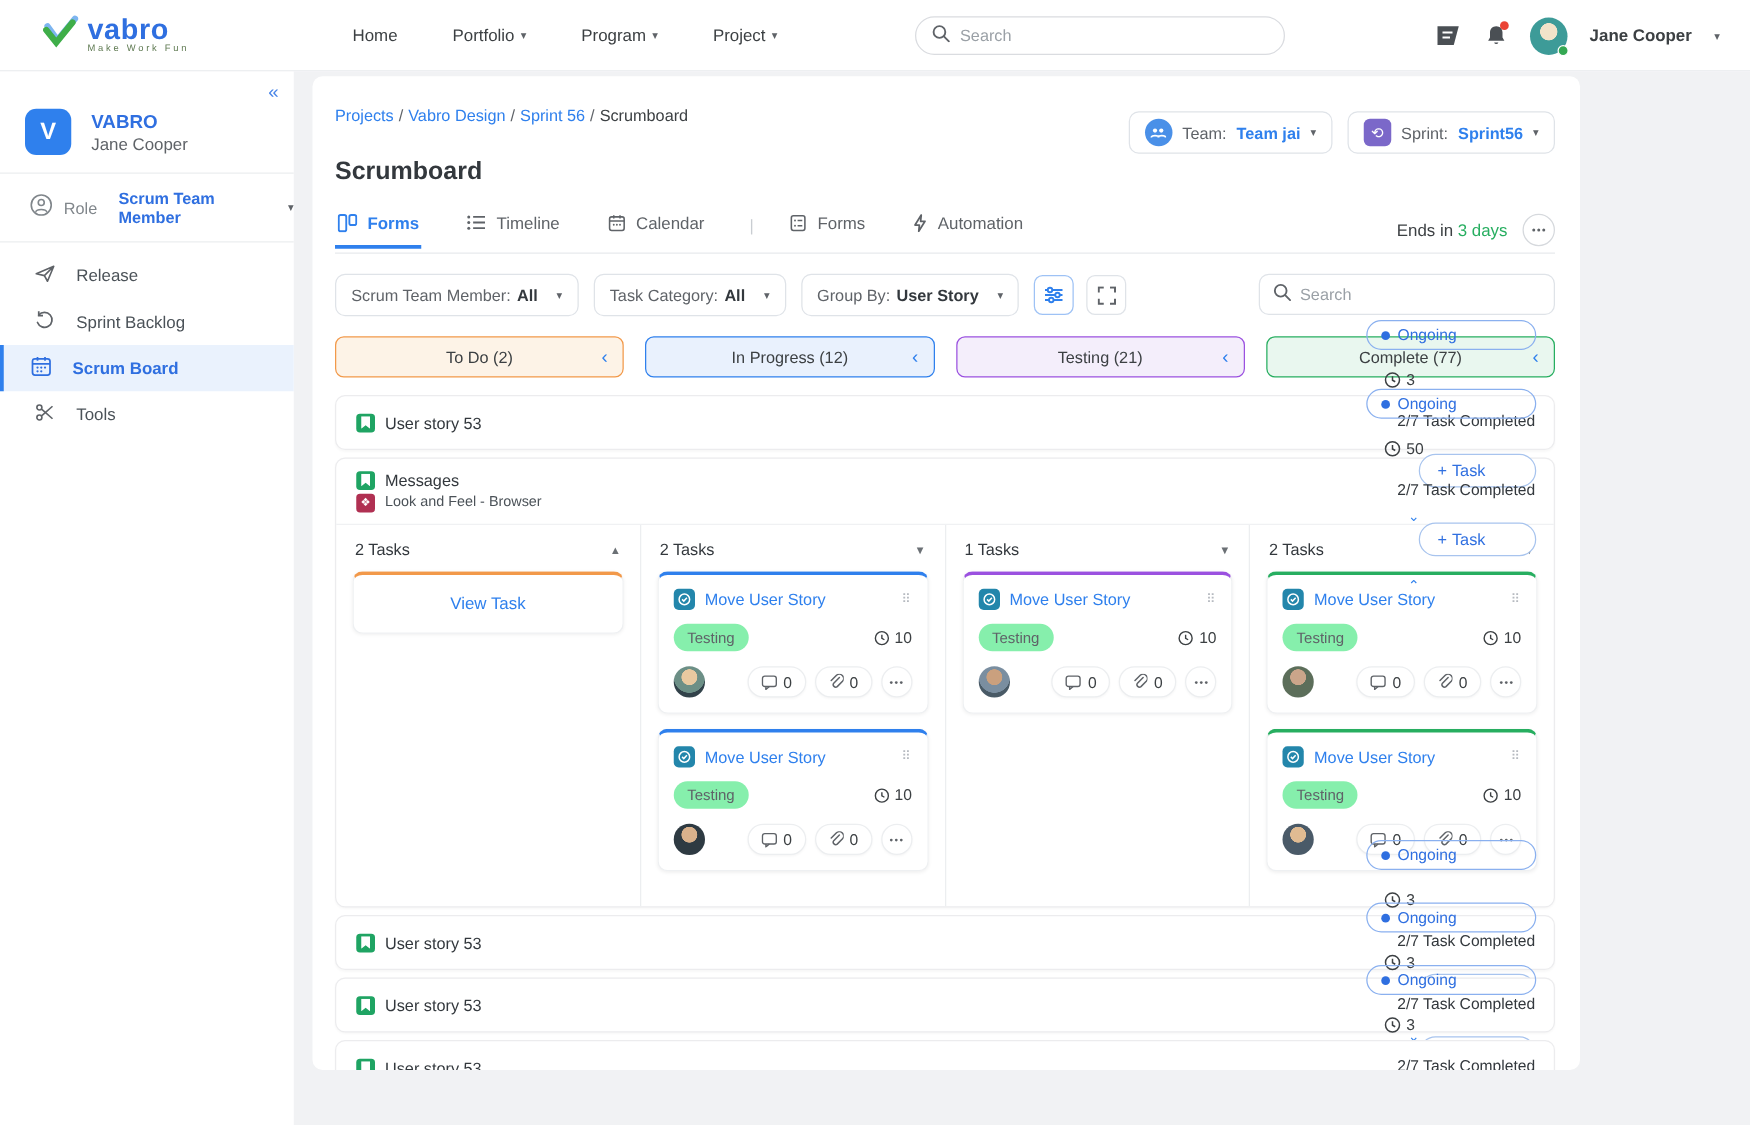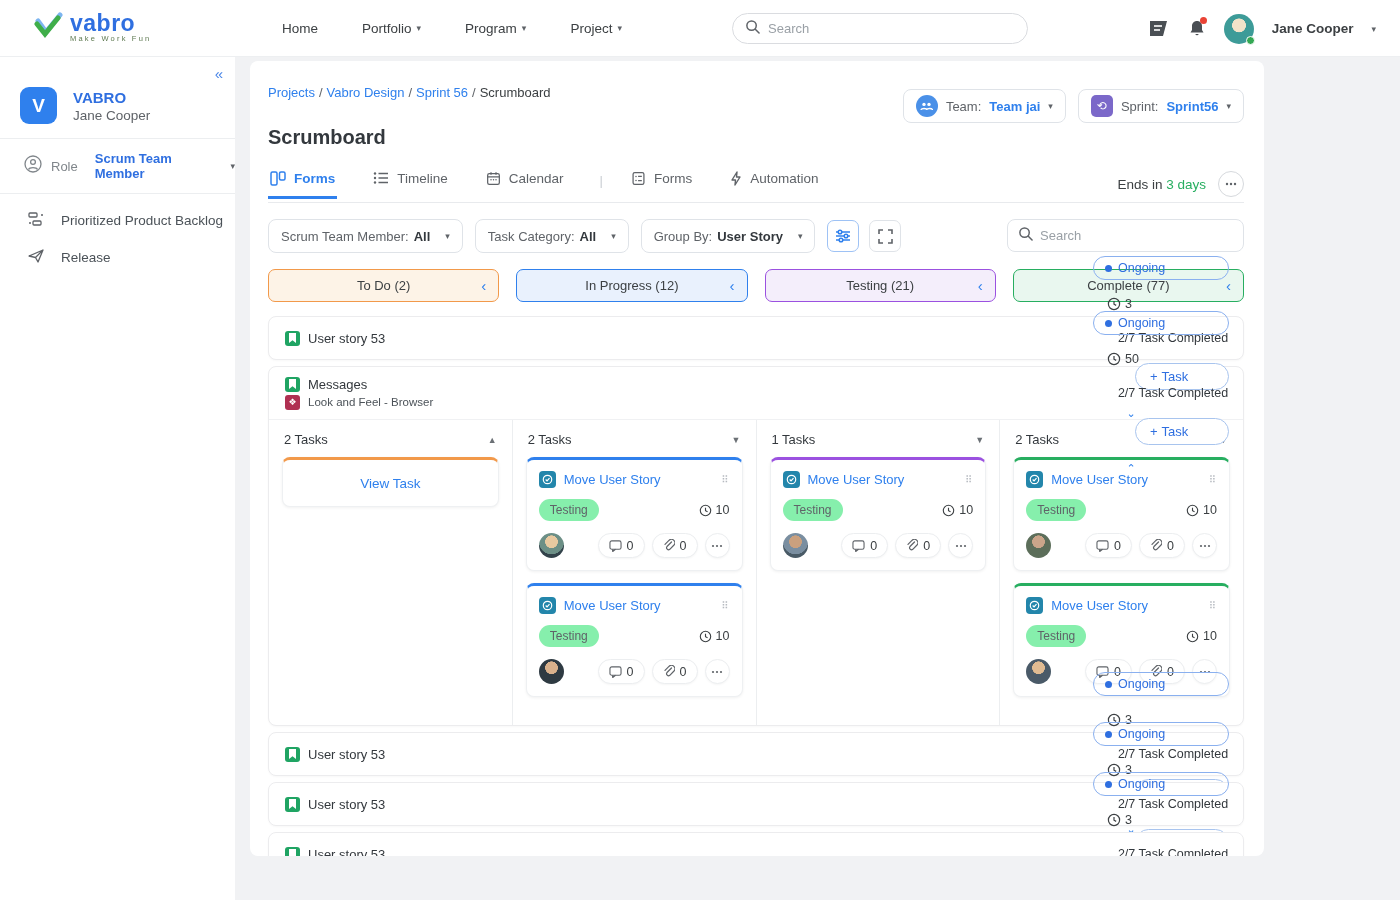--- a/index.html
+++ b/index.html
@@ -228,31 +228,53 @@
           <path d="M4.5 14.5 c1-2.6 8-2.6 9 0" fill="none" stroke="#80868b" stroke-width="1.3"></path>
         </svg>
     </span>
     <span class="role-label">Role</span>
     <span class="role-value">Scrum Team Member</span>
     <span class="caret">▾</span>
   </div>
   <div class="menu">
     <div class="menu-item">
       <span><svg width="18" height="18" viewBox="0 0 18 18">
-            <rect x="2" y="3" width="8" height="4" rx="1" fill="none" stroke="#5f6368" stroke-width="1.3"></rect>
-            <rect x="6" y="11" width="8" height="4" rx="1" fill="none" stroke="#5f6368" stroke-width="1.3"></rect>
-            <path d="M14 5 h2 M4 13 H2" stroke="#5f6368" stroke-width="1.3"></path>
-          </svg></span>
-      <span>Prioritized Product Backlog</span>
-    </div>
-    <div class="menu-item">
-      <span><svg width="18" height="18" viewBox="0 0 18 18">
             <path d="M2 9 L16 3 L11 15 L8.5 10.5 Z M8.5 10.5 L16 3" fill="none" stroke="#5f6368" stroke-width="1.3" stroke-linejoin="round"></path>
           </svg></span>
       <span>Release</span>
+    </div>
+    <div class="menu-item">
+      <span><svg width="18" height="18" viewBox="0 0 18 18">
+            <path d="M4 5 a6 6 0 1 1 -1 6" fill="none" stroke="#5f6368" stroke-width="1.4" stroke-linecap="round"></path>
+            <path d="M4 2 v3.4 h3.4" fill="none" stroke="#5f6368" stroke-width="1.4"></path>
+          </svg></span>
+      <span>Sprint Backlog</span>
+    </div>
+    <div class="menu-item active">
+      <span><svg width="18" height="18" viewBox="0 0 18 18">
+            <rect x="2" y="3" width="14" height="13" rx="2" fill="none" stroke="#2f6fe0" stroke-width="1.4"></rect>
+            <line x1="2" y1="7" x2="16" y2="7" stroke="#2f6fe0" stroke-width="1.4"></line>
+            <line x1="6" y1="1.5" x2="6" y2="4.5" stroke="#2f6fe0" stroke-width="1.4"></line>
+            <line x1="12" y1="1.5" x2="12" y2="4.5" stroke="#2f6fe0" stroke-width="1.4"></line>
+            <circle cx="6" cy="10" r=".9" fill="#2f6fe0"></circle>
+            <circle cx="9" cy="10" r=".9" fill="#2f6fe0"></circle>
+            <circle cx="12" cy="10" r=".9" fill="#2f6fe0"></circle>
+            <circle cx="6" cy="13" r=".9" fill="#2f6fe0"></circle>
+            <circle cx="9" cy="13" r=".9" fill="#2f6fe0"></circle>
+          </svg></span>
+      <span>Scrum Board</span>
+    </div>
+    <div class="menu-item">
+      <span><svg width="18" height="18" viewBox="0 0 18 18">
+            <circle cx="4.5" cy="5" r="2" fill="none" stroke="#5f6368" stroke-width="1.3"></circle>
+            <circle cx="4.5" cy="13" r="2" fill="none" stroke="#5f6368" stroke-width="1.3"></circle>
+            <line x1="6.5" y1="6.5" x2="15" y2="14" stroke="#5f6368" stroke-width="1.3"></line>
+            <line x1="6.5" y1="11.5" x2="15" y2="4" stroke="#5f6368" stroke-width="1.3"></line>
+          </svg></span>
+      <span>Tools</span>
     </div>
   </div>
 </div>
 
 <div class="main">
 
   <div class="crumbs">
     <span class="crumb-link">Projects</span><span class="crumb-sep">/</span><span class="crumb-link">Vabro Design</span><span class="crumb-sep">/</span><span class="crumb-link">Sprint 56</span><span class="crumb-sep">/</span><span class="crumb-cur">Scrumboard</span>
   </div>
 

